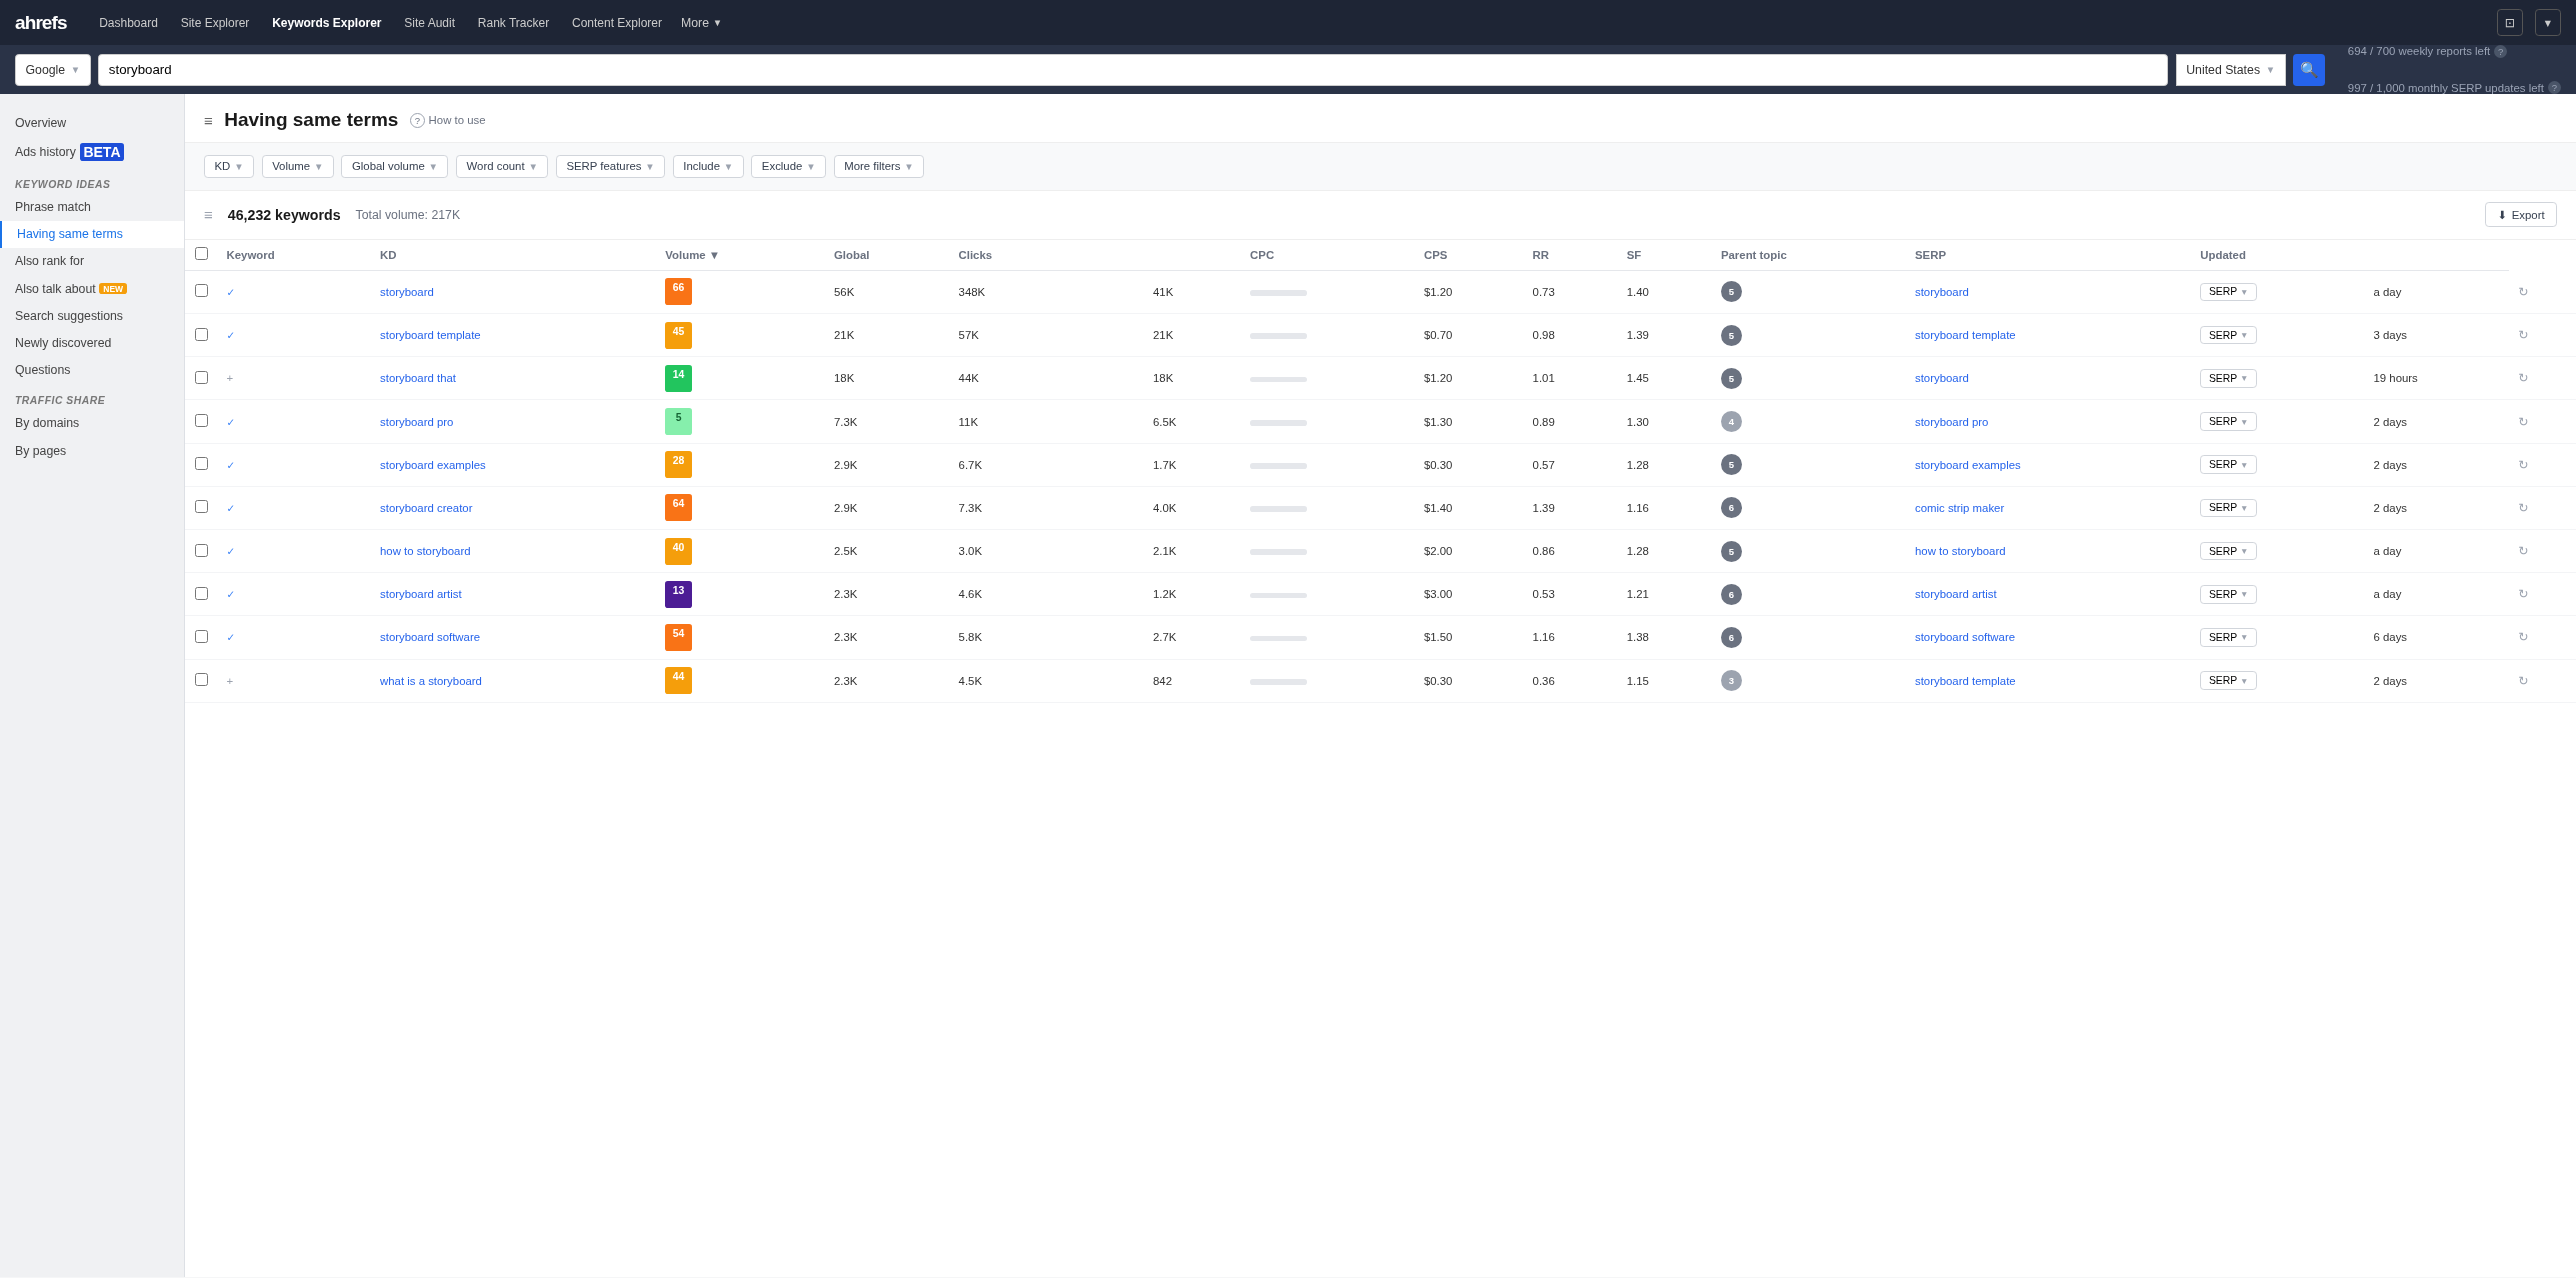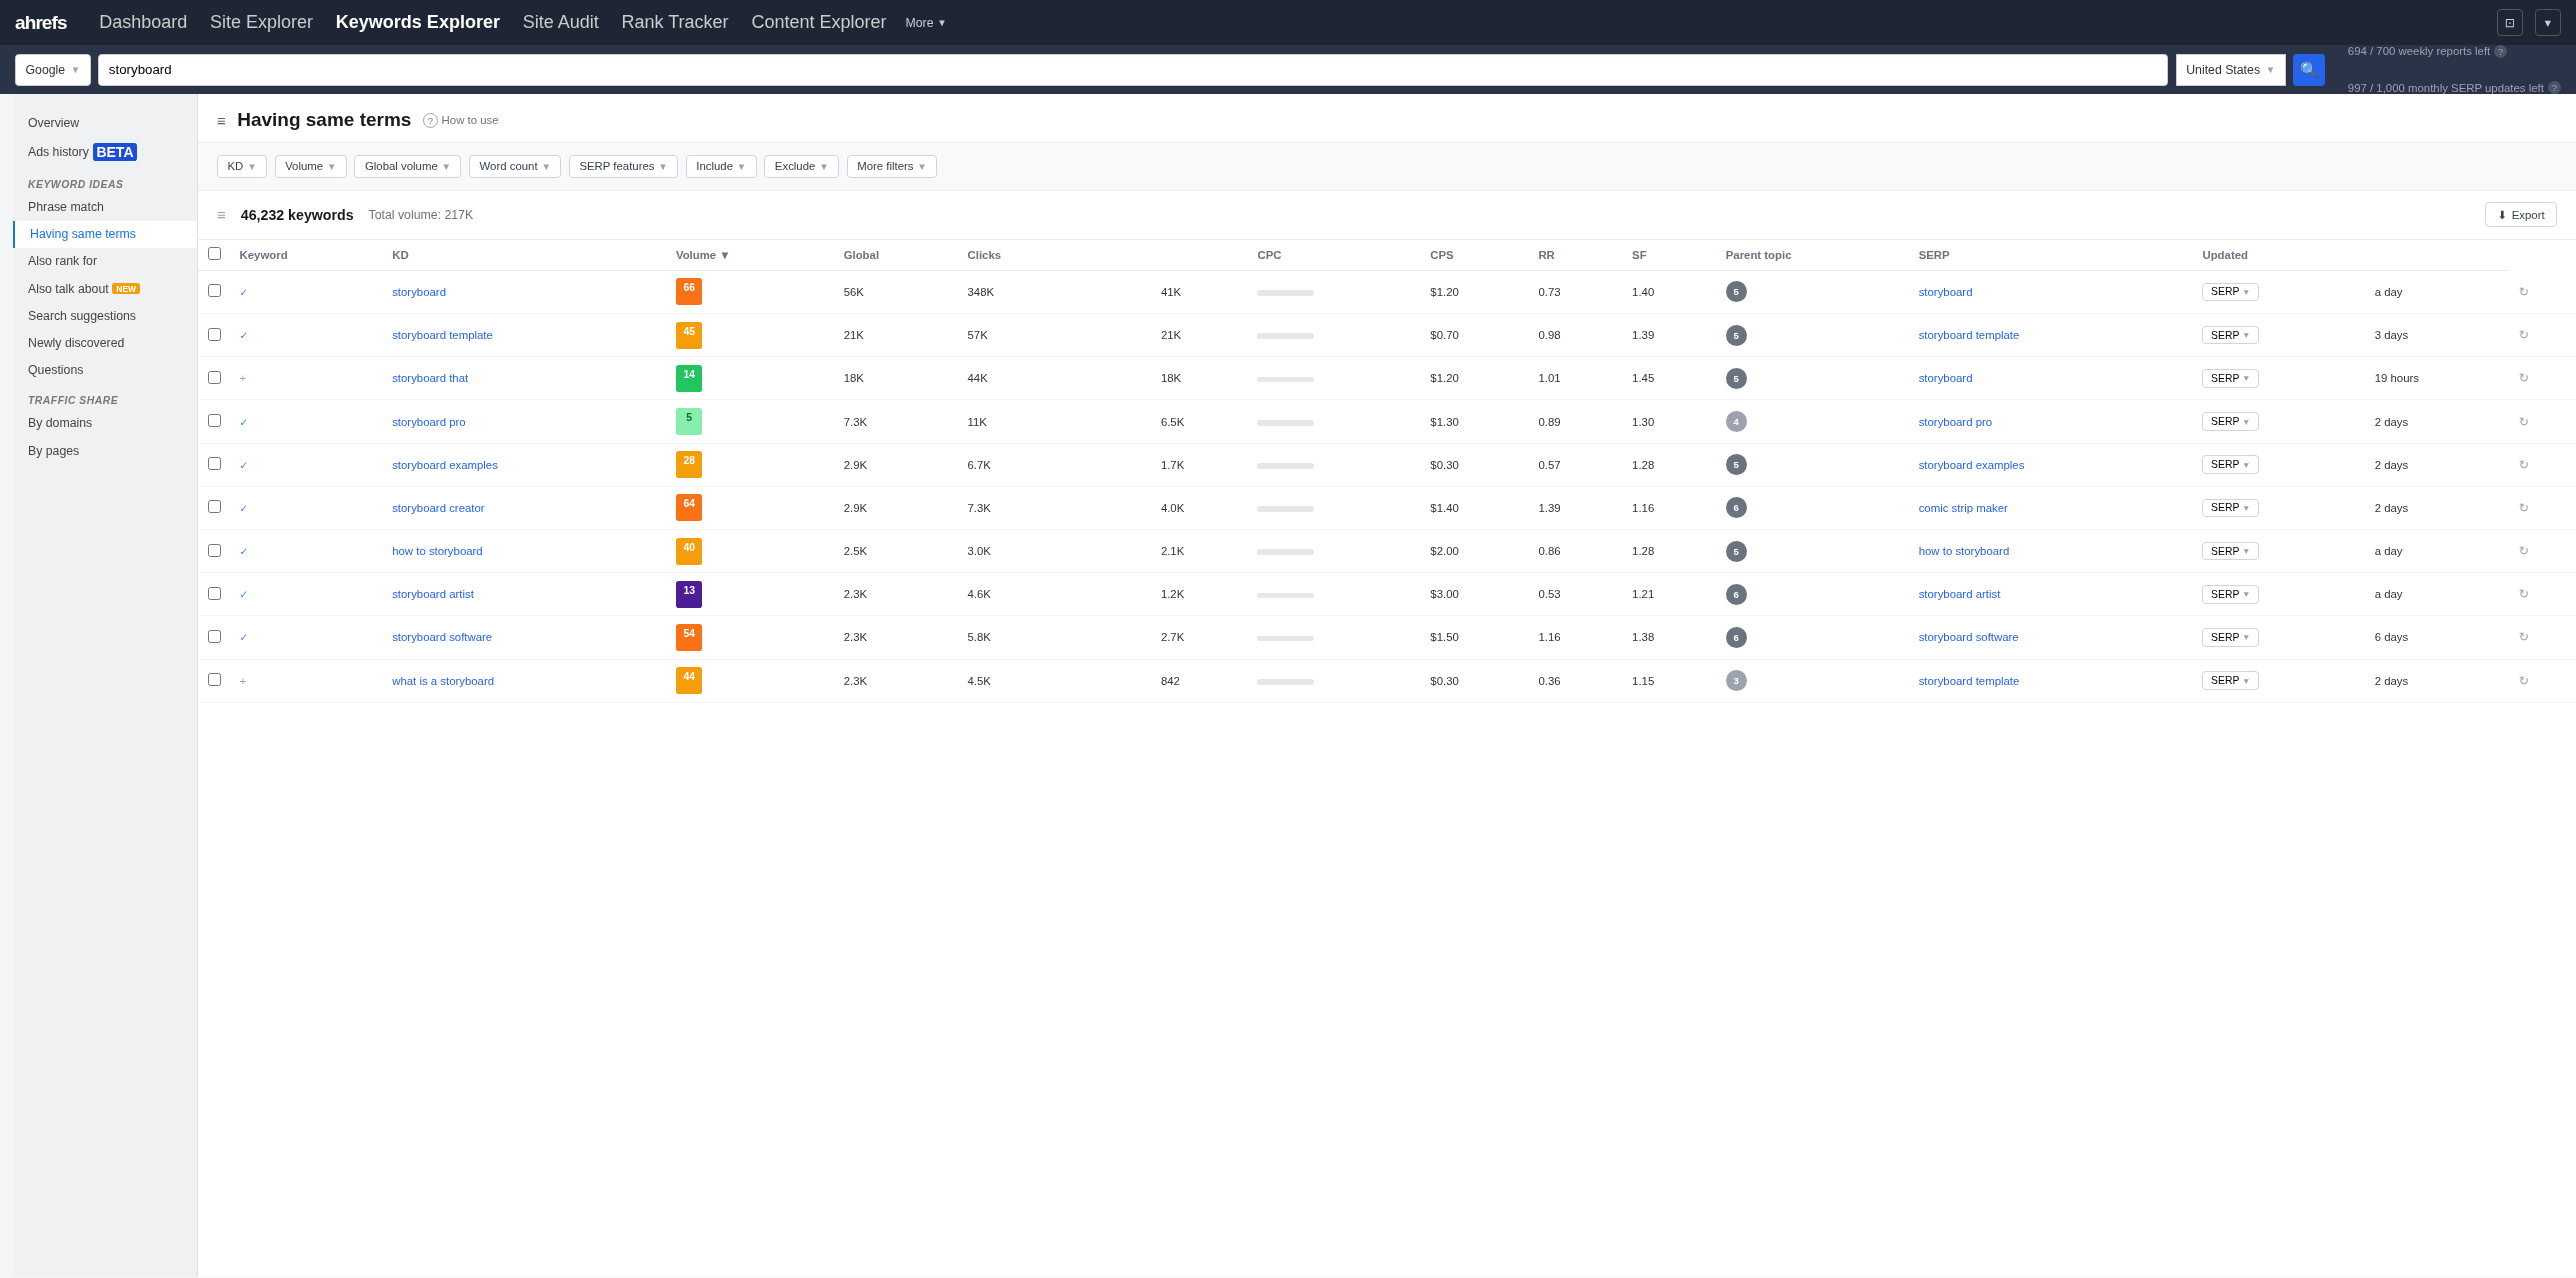--- a/index.html
+++ b/index.html
@@ -21,21 +21,21 @@
       margin-right: 23px;
       letter-spacing: -0.9px;
     }
     .logo span { color: #fff; }
     .nav-links { display: flex; gap: 3.8px; align-items: center; }
     .nav-link {
       color: #ccc;
       text-decoration: none;
       padding: 3.8px 9.5px;
       border-radius: 3.8px;
-      font-size: 18px;
+      font-size: 12px;
       cursor: pointer;
     }
     .nav-link.active { color: #fff; font-weight: 600; }
     .nav-more {
       display: flex;
       align-items: center;
       color: #ccc;
       cursor: pointer;
       padding: 3.8px 9.5px;
       font-size: 12.3px;
@@ -123,21 +123,20 @@
       width: 13.3px; height: 13.3px; border-radius: 50%; 
       background: #4a5568; color: #9aa3b5;
       display: inline-flex; align-items: center; justify-content: center;
       font-size: 9.5px; cursor: pointer;
     }
 
     
     .layout {
       display: flex;
       height: calc(100vh - 95px);
-      margin-left: 13px;
     }
 
     
     .sidebar {
       width: 185px;
       background: #f0f1f3;
       border-right: 0.9px solid #dde0e5;
       padding: 15px 0;
       flex-shrink: 0;
       overflow-y: auto;

